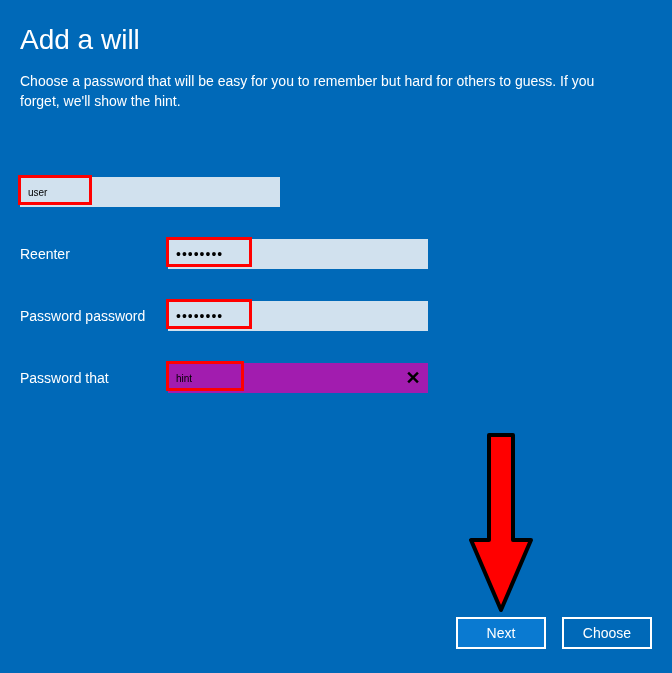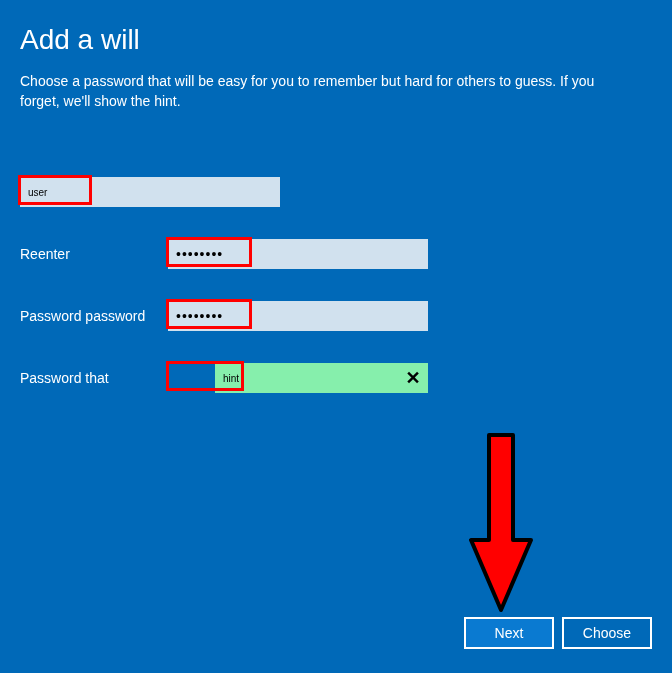--- a/index.html
+++ b/index.html
@@ -46,22 +46,21 @@
       width: 100%;
       height: 100%;
       background: #d1e1ee;
       border: none;
       padding: 0 8px;
       font-size: 10px;
       color: #000;
       outline: none;
     }
     .input-field.white {
-      background: #86efac;
-      margin-left: 47px;
+      background: #a21caf;
     }
     .highlight-box {
       position: absolute;
       top: -2px;
       left: -2px;
       border: 3px solid #ff0000;
       pointer-events: none;
       height: 30px;
     }
     .hb-user { width: 74px; }
@@ -100,21 +99,21 @@
       position: absolute;
       left: 466px;
       top: 430px;
       pointer-events: none;
     }
     .button-bar {
       position: absolute;
       bottom: 24px;
       right: 20px;
       display: flex;
-      gap: 8px;
+      gap: 16px;
     }
     .btn {
       min-width: 90px;
       height: 32px;
       border: 2px solid #ffffff;
       background: transparent;
       color: #ffffff;
       font-size: 14px;
       cursor: pointer;
       display: flex;

